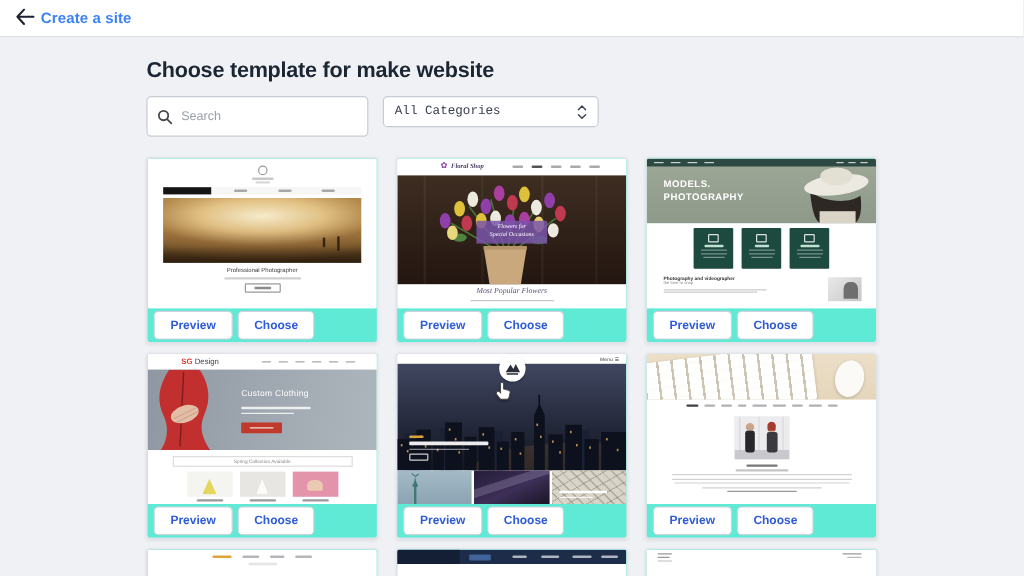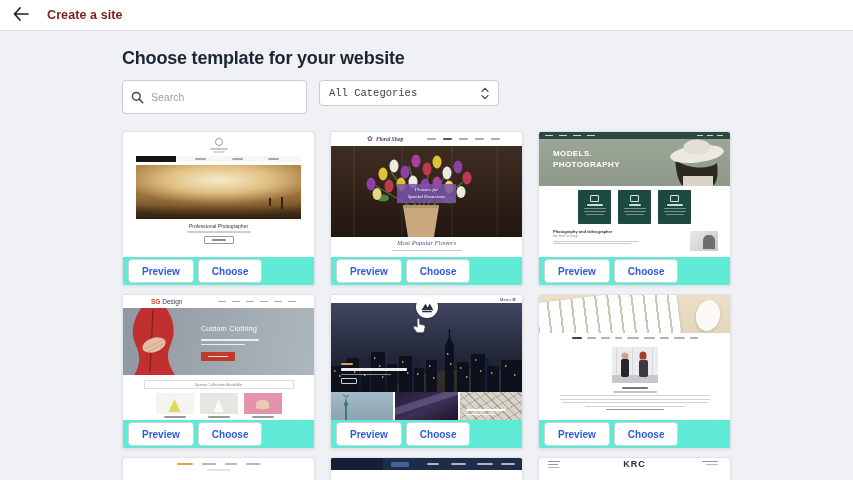--- a/index.html
+++ b/index.html
@@ -4,21 +4,21 @@
 <style>
   * { margin:0; padding:0; box-sizing:border-box; }
   html,body { width:853px; height:480px; overflow:hidden; }
   body { font-family:"Liberation Sans", sans-serif; background:#eff1f4; position:relative; }
 
   
   .topbar { position:absolute; top:0; left:0; width:853px; height:30px; background:#fff;
             display:flex; align-items:center; padding:0 10px; box-shadow:0 1px 0 rgba(0,0,0,.07); z-index:20; }
   .backbtn { width:22px; height:22px; background:none; border:none; display:flex; align-items:center;
              justify-content:center; cursor:pointer; }
-  .topbar-title { margin-left:15px; font-size:12.5px; font-weight:700; color:#7f1d1d; letter-spacing:.1px; }
+  .topbar-title { margin-left:2px; font-size:12.5px; font-weight:700; color:#3b82f6; letter-spacing:.1px; }
 
   
   .main { position:absolute; top:30px; left:122px; width:609px; }
   .h1 { margin-top:18px; font-size:18px; font-weight:800; color:#1c2532; letter-spacing:-.2px; }
   .sub { margin-top:4px; font-size:10.5px; color:#686e78; }
 
   .controls { margin-top:11px; display:flex; gap:12px; }
   .searchbox { width:185px; height:26px; background:#fff; border:1px solid #c7ccd4; border-radius:4px;
                display:flex; align-items:center; padding:16px 8px; gap:7px; }
   .searchbox input { border:none; outline:none; background:transparent; font-family:inherit;
@@ -140,21 +140,21 @@
     <span>
       <svg width="16" height="14" viewBox="0 0 16 14">
           <path d="M7 1 L1.5 7 L7 13 M1.8 7 H15" stroke="#1b212e" stroke-width="1.7" fill="none" stroke-linecap="round" stroke-linejoin="round"></path>
         </svg>
     </span>
   </button>
   <div class="topbar-title">Create a site</div>
 </header>
 
 <main class="main">
-  <h1 class="h1">Choose template for your website</h1>
+  <h1 class="h1">Choose template for make website</h1>
 
   <div class="controls">
     <div class="searchbox">
       <span style="display:flex">
         <svg width="13" height="13" viewBox="0 0 13 13">
             <circle cx="5.3" cy="5.3" r="3.9" fill="none" stroke="#45484e" stroke-width="1.5"></circle>
             <line x1="8.4" y1="8.4" x2="11.8" y2="11.8" stroke="#45484e" stroke-width="1.5" stroke-linecap="round"></line>
           </svg>
       </span>
       <input type="text" placeholder="Search" style="">
@@ -561,21 +561,20 @@
           <i class="bar" style="position:absolute;left:170px;top:5px;width:14px;background:rgba(255,255,255,.65)"></i>
         </div>
       </div>
     </div>
 
     <div class="card">
       <div class="thumb">
         <i class="bar abs" style="left:9px;top:3px;width:12px;height:1px;background:#999"></i>
         <i class="bar abs" style="left:9px;top:6px;width:10px;height:1px;background:#999"></i>
         <i class="bar abs" style="left:9px;top:9px;width:12px;height:1px;background:#bbb"></i>
-        <div class="abs r3-brand">KRC</div>
         <i class="bar abs" style="right:12px;top:3px;width:16px;height:1px;background:#999"></i>
         <i class="bar abs" style="right:12px;top:6px;width:12px;height:1px;background:#bbb"></i>
       </div>
     </div>
 
   </div>
 </main>
 
 <div class="cursor">
   <svg width="15" height="17" viewBox="0 0 15 17">

